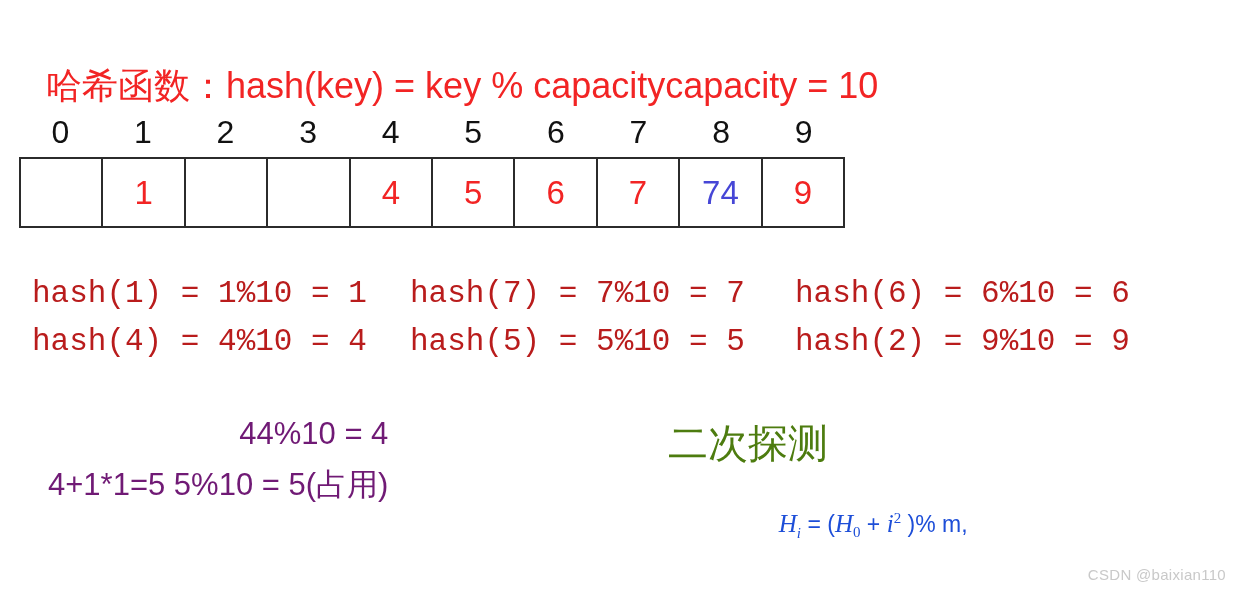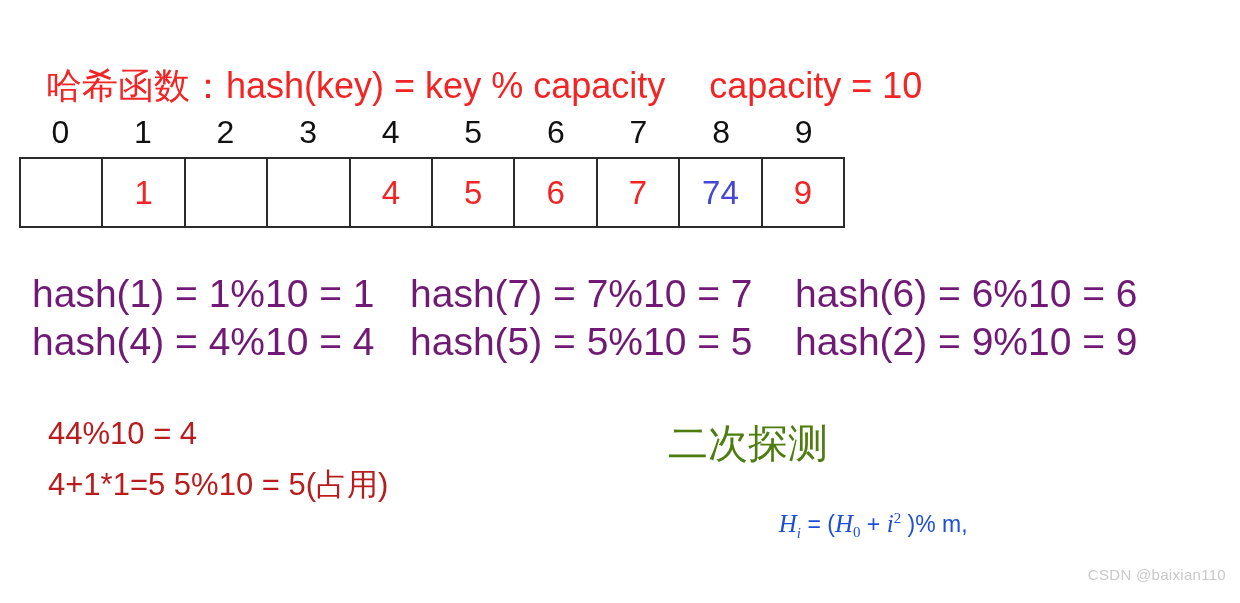--- a/index.html
+++ b/index.html
@@ -20,21 +20,21 @@
   .title-line {
     position: absolute;
     left: 26px;
     top: 20px;
     font-size: 36px;
     line-height: 44px;
     color: #f22424;
     white-space: pre;
   }
   .title-line .seg-main { letter-spacing: 0px; text-align: center; }
-  .title-line .seg-cap  { margin-left: 44px; }
+  .title-line .seg-cap  { }
 
   
   .index-row {
     position: absolute;
     left: 19px;
     top: 112px;
     width: 826px;
     display: flex;
   }
   .index-cell {
@@ -79,40 +79,42 @@
     top: 272px;
     width: 1170px;
   }
   .eq-row {
     display: block;
     height: 48px;
     white-space: nowrap;
   }
   .eq-item {
     display: inline-block;
-    font-size: 39px;
+    font-size: 31px;
     line-height: 44px;
-    color: #701a75;
+    color: #b91c1c;
     vertical-align: top;
+    font-family: Liberation Mono, monospace;
   }
   .eq-c0 { width: 378px; }
   .eq-c1 { width: 385px; }
   .eq-c2 { width: 380px; }
 
   
   .calc-block {
     position: absolute;
     left: 48px;
     top: 408px;
   }
   .calc-line {
     font-size: 31px;
     line-height: 51px;
-    color: #b91c1c;
-    white-space: pre;
+    color: #701a75;
+    white-space: pre;
+    text-align: right;
   }
 
   
   .probe-title {
     position: absolute;
     left: 668px;
     top: 422px;
     font-size: 40px;
     line-height: 42px;
     color: #4d7c0f;

